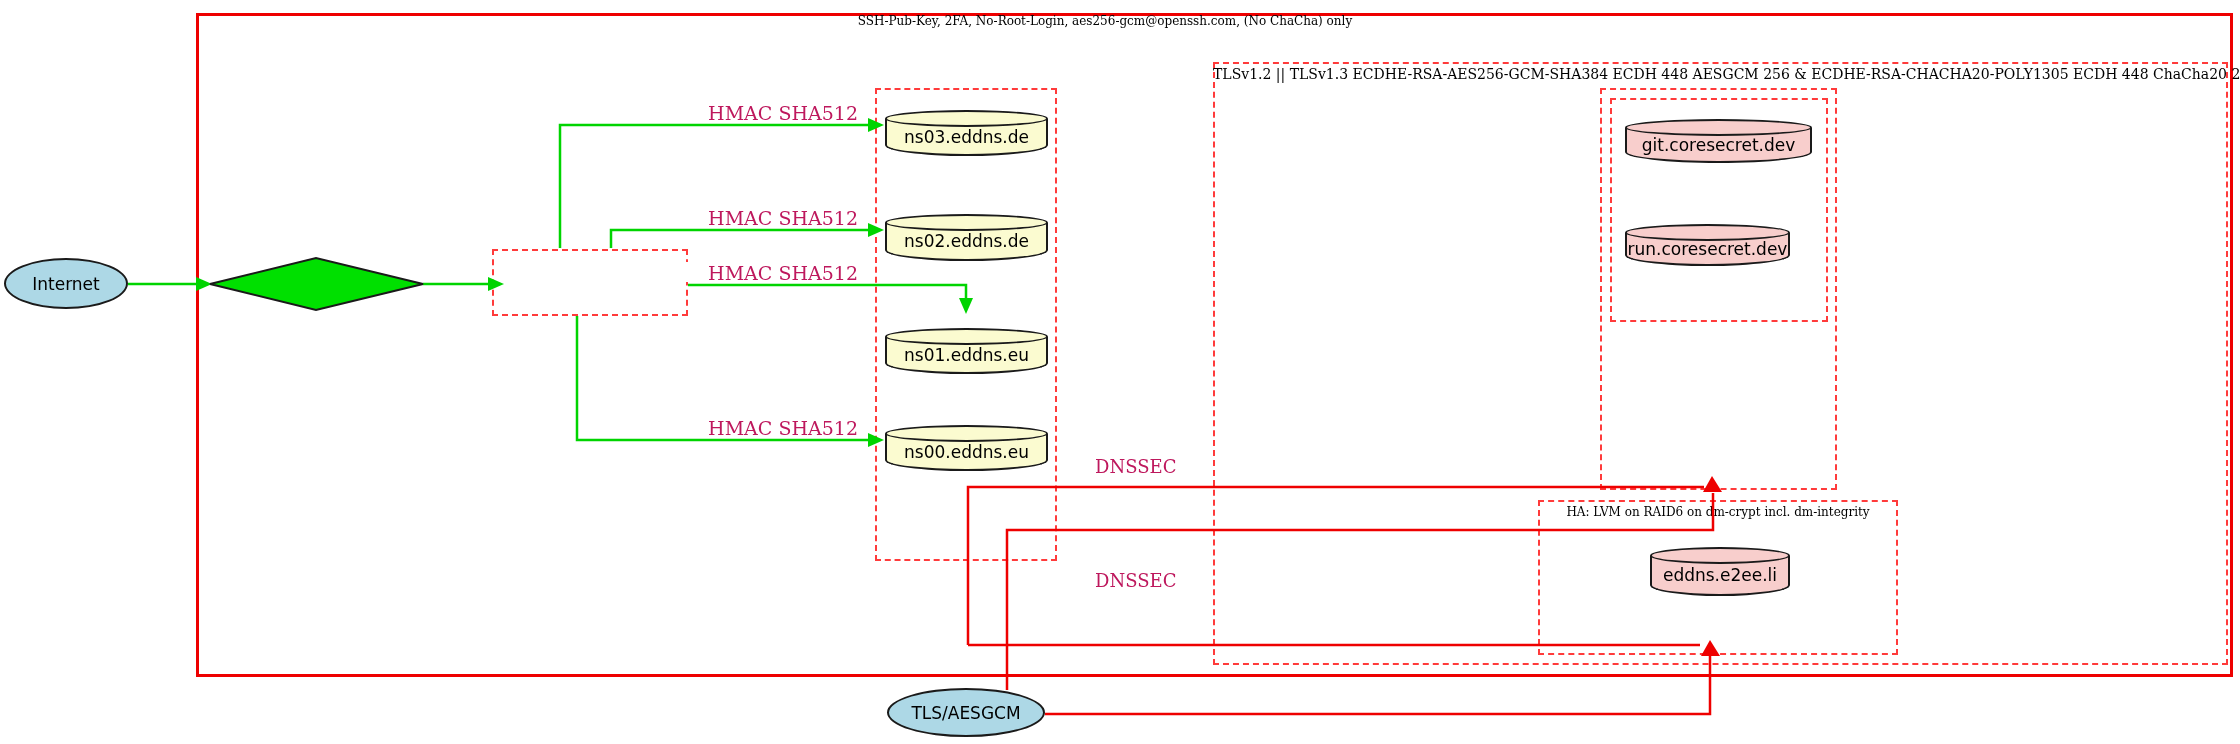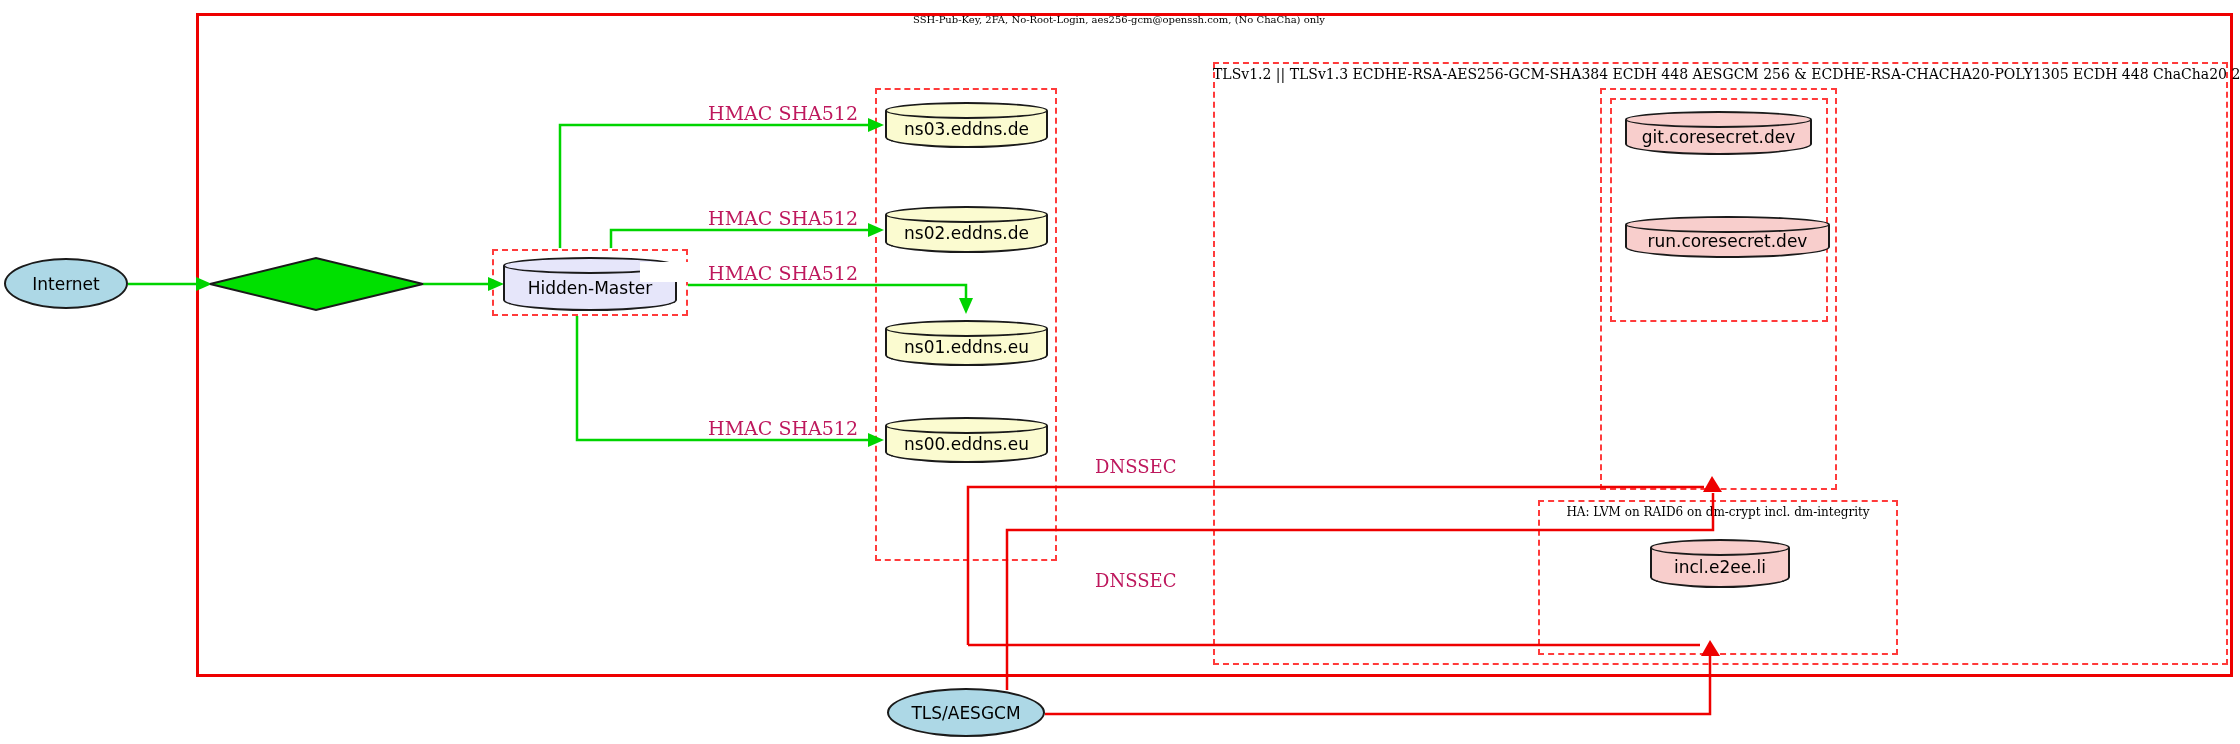--- a/index.html
+++ b/index.html
@@ -16,21 +16,21 @@
   .cluster.dash{border:2.5px dashed var(--red-dash);}
   .clabel{position:absolute;font-family:"DejaVu Serif","Liberation Serif",serif;
           text-align:center;white-space:nowrap;color:#000;}
   .elabel{position:absolute;font-family:"DejaVu Serif","Liberation Serif",serif;
           white-space:nowrap;background:#fff;color:#be185d;}
   .node-ellipse{position:absolute;box-sizing:border-box;border:2px solid var(--ink);
           border-radius:50%;display:flex;align-items:center;justify-content:center;
           font-size:17px;}
   .cyl{position:absolute;box-sizing:border-box;border:2px solid var(--ink);border-top:none;
        border-radius:0 0 50% 50% / 0 0 11px 11px;display:flex;align-items:center;
-       justify-content:center;font-size:17px;}
+       justify-content:center;font-size:17px;margin-top:8px;}
   .cyl::before{content:'';position:absolute;left:-2px;right:-2px;top:-9px;height:17px;
        border:2px solid var(--ink);border-radius:50%;background:inherit;box-sizing:border-box;}
   .cyl span{position:relative;z-index:2;}
   svg.edges{position:absolute;left:0;top:0;z-index:3;}
   .node{z-index:4;}
   .elabel{z-index:5;}
   .diamond-label{position:absolute;z-index:5;display:flex;align-items:center;
        justify-content:center;font-size:17px;}
 </style>
 </head>
@@ -39,21 +39,21 @@
 <div class="canvas">
 
   <div class="cluster solid" style="left:196px;top:13px;width:2037px;height:664px;"></div>
   <div class="cluster dash" style="left:1213px;top:62px;width:1015px;height:603px;"></div>
   <div class="cluster dash" style="left:875px;top:88px;width:182px;height:473px;"></div>
   <div class="cluster dash" style="left:492px;top:249px;width:196px;height:67px;"></div>
   <div class="cluster dash" style="left:1600px;top:88px;width:237px;height:402px;"></div>
   <div class="cluster dash" style="left:1610px;top:98px;width:218px;height:224px;"></div>
   <div class="cluster dash" style="left:1538px;top:500px;width:360px;height:155px;"></div>
 
-  <div class="clabel" style="left:196px;top:14px;width:1818px;font-size:10px;padding-left:14px;">SSH-Pub-Key, 2FA, No-Root-Login, aes256-gcm@openssh.com, (No ChaCha) only</div>
+  <div class="clabel" style="left:196px;top:14px;width:1818px;font-size:12px;">SSH-Pub-Key, 2FA, No-Root-Login, aes256-gcm@openssh.com, (No ChaCha) only</div>
   <div class="clabel" style="left:1213px;top:66px;width:1015px;font-size:14px;">TLSv1.2 || TLSv1.3 ECDHE-RSA-AES256-GCM-SHA384 ECDH 448 AESGCM 256 &amp; ECDHE-RSA-CHACHA20-POLY1305 ECDH 448 ChaCha20 256</div>
   <div class="clabel" style="left:1538px;top:505px;width:360px;font-size:12px;">HA: LVM on RAID6 on dm-crypt incl. dm-integrity</div>
 
   <svg class="edges" width="2240" height="744" viewBox="0 0 2240 744" fill="none">
 
     <path d="M128 284 H198" stroke="var(--green-edge)" stroke-width="2.5"></path>
     <polygon points="212,284 196,277 196,291" fill="var(--green-edge)"></polygon>
     <path d="M423 284 H488" stroke="var(--green-edge)" stroke-width="2.5"></path>
     <polygon points="504,284 488,277 488,291" fill="var(--green-edge)"></polygon>
     <path d="M560 248 V125 H868" stroke="var(--green-edge)" stroke-width="2.5"></path>
@@ -74,45 +74,42 @@
   </svg>
 
   <div class="node-ellipse node" style="left:4px;top:258px;width:124px;height:51px;background:var(--fill-blue);">
     <span>Internet</span>
   </div>
 
   <svg class="abs node" style="left:208px;top:256px;" width="218" height="56" viewBox="208 256 218 56">
     <polygon points="210,284 316,258 423,284 316,310" fill="var(--fill-green)" stroke="var(--ink)" stroke-width="2"></polygon>
   </svg>
 
-  <div class="cyl node" style="left:503px;top:266px;width:174px;height:45px;background:var(--fill-lav);">
-    <span>Hidden-Master</span>
-  </div>
 
   <div class="cyl node" style="left:885px;top:111px;width:163px;height:37px;background:var(--fill-yellow);">
     <span>ns03.eddns.de</span>
   </div>
   <div class="cyl node" style="left:885px;top:215px;width:163px;height:38px;background:var(--fill-yellow);">
     <span>ns02.eddns.de</span>
   </div>
   <div class="cyl node" style="left:885px;top:329px;width:163px;height:37px;background:var(--fill-yellow);">
     <span>ns01.eddns.eu</span>
   </div>
   <div class="cyl node" style="left:885px;top:426px;width:163px;height:37px;background:var(--fill-yellow);">
     <span>ns00.eddns.eu</span>
   </div>
 
   <div class="cyl node" style="left:1625px;top:120px;width:187px;height:35px;background:var(--fill-pink);">
     <span>git.coresecret.dev</span>
   </div>
-  <div class="cyl node" style="left:1625px;top:225px;width:205px;height:33px;background:var(--fill-pink);">
+  <div class="cyl node" style="left:1625px;top:225px;width:165px;height:33px;background:var(--fill-pink);">
     <span>run.coresecret.dev</span>
   </div>
   <div class="cyl node" style="left:1650px;top:548px;width:140px;height:40px;background:var(--fill-pink);">
-    <span>incl.e2ee.li</span>
+    <span>eddns.e2ee.li</span>
   </div>
 
   <div class="node-ellipse node" style="left:887px;top:688px;width:158px;height:49px;background:var(--fill-blue);">
     <span>TLS/AESGCM</span>
   </div>
 
   <div class="elabel" style="left:640px;top:102px;width:218px;height:20px;font-size:19px;text-align:right;">HMAC SHA512</div>
   <div class="elabel" style="left:640px;top:207px;width:218px;height:20px;font-size:19px;text-align:right;">HMAC SHA512</div>
   <div class="elabel" style="left:640px;top:262px;width:218px;height:20px;font-size:19px;text-align:right;">HMAC SHA512</div>
   <div class="elabel" style="left:640px;top:417px;width:218px;height:20px;font-size:19px;text-align:right;">HMAC SHA512</div>

